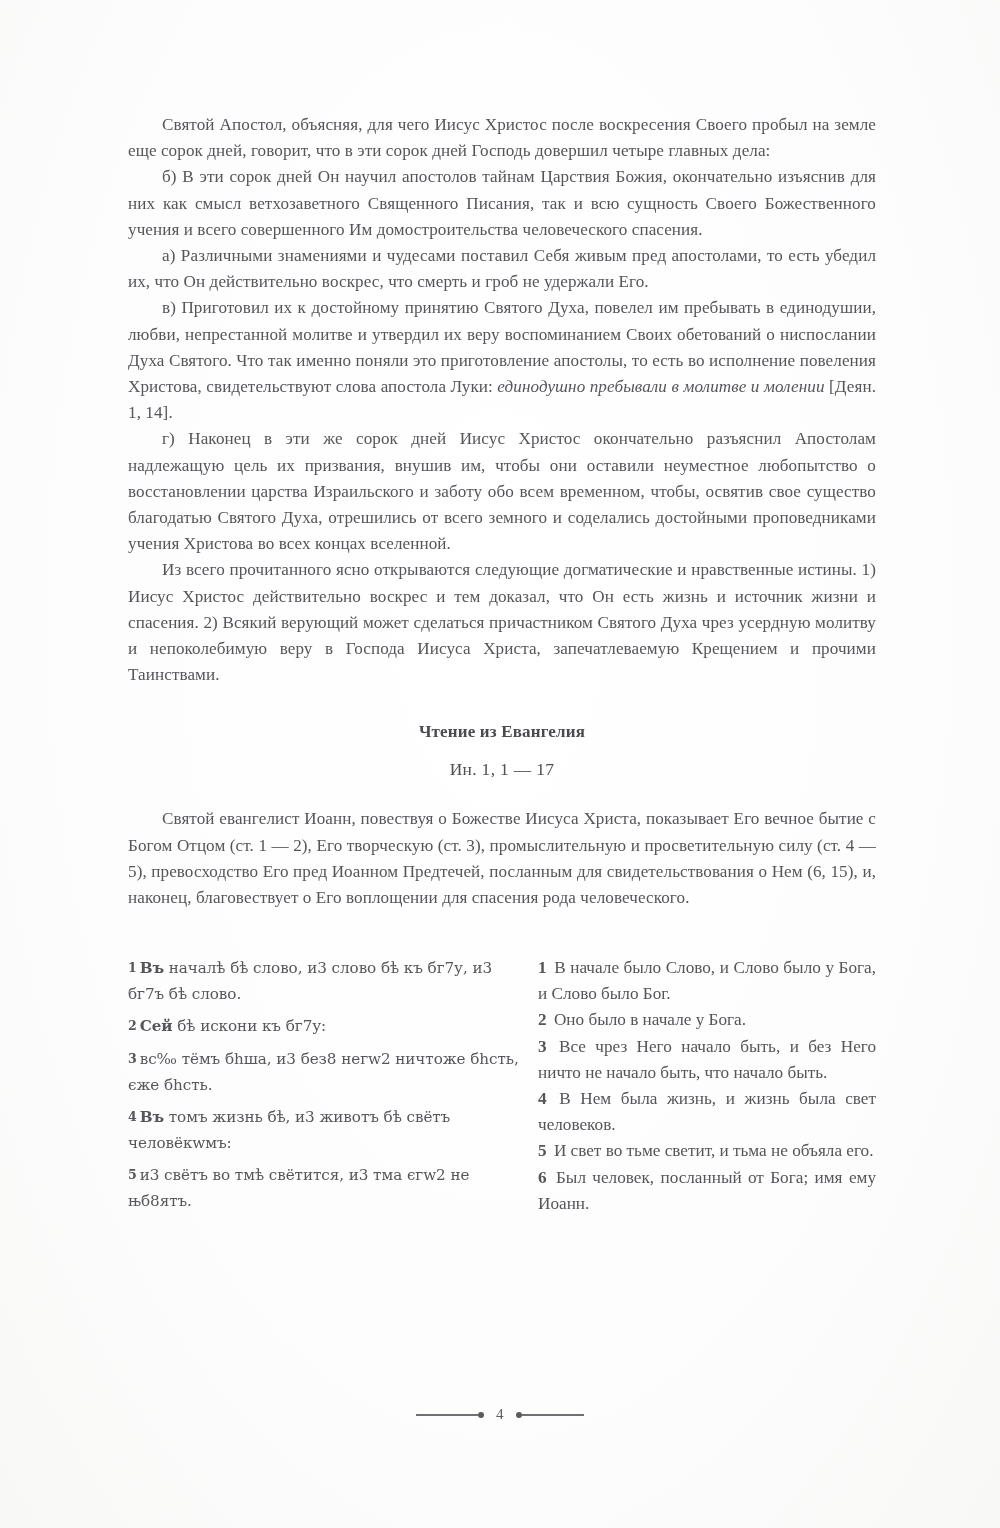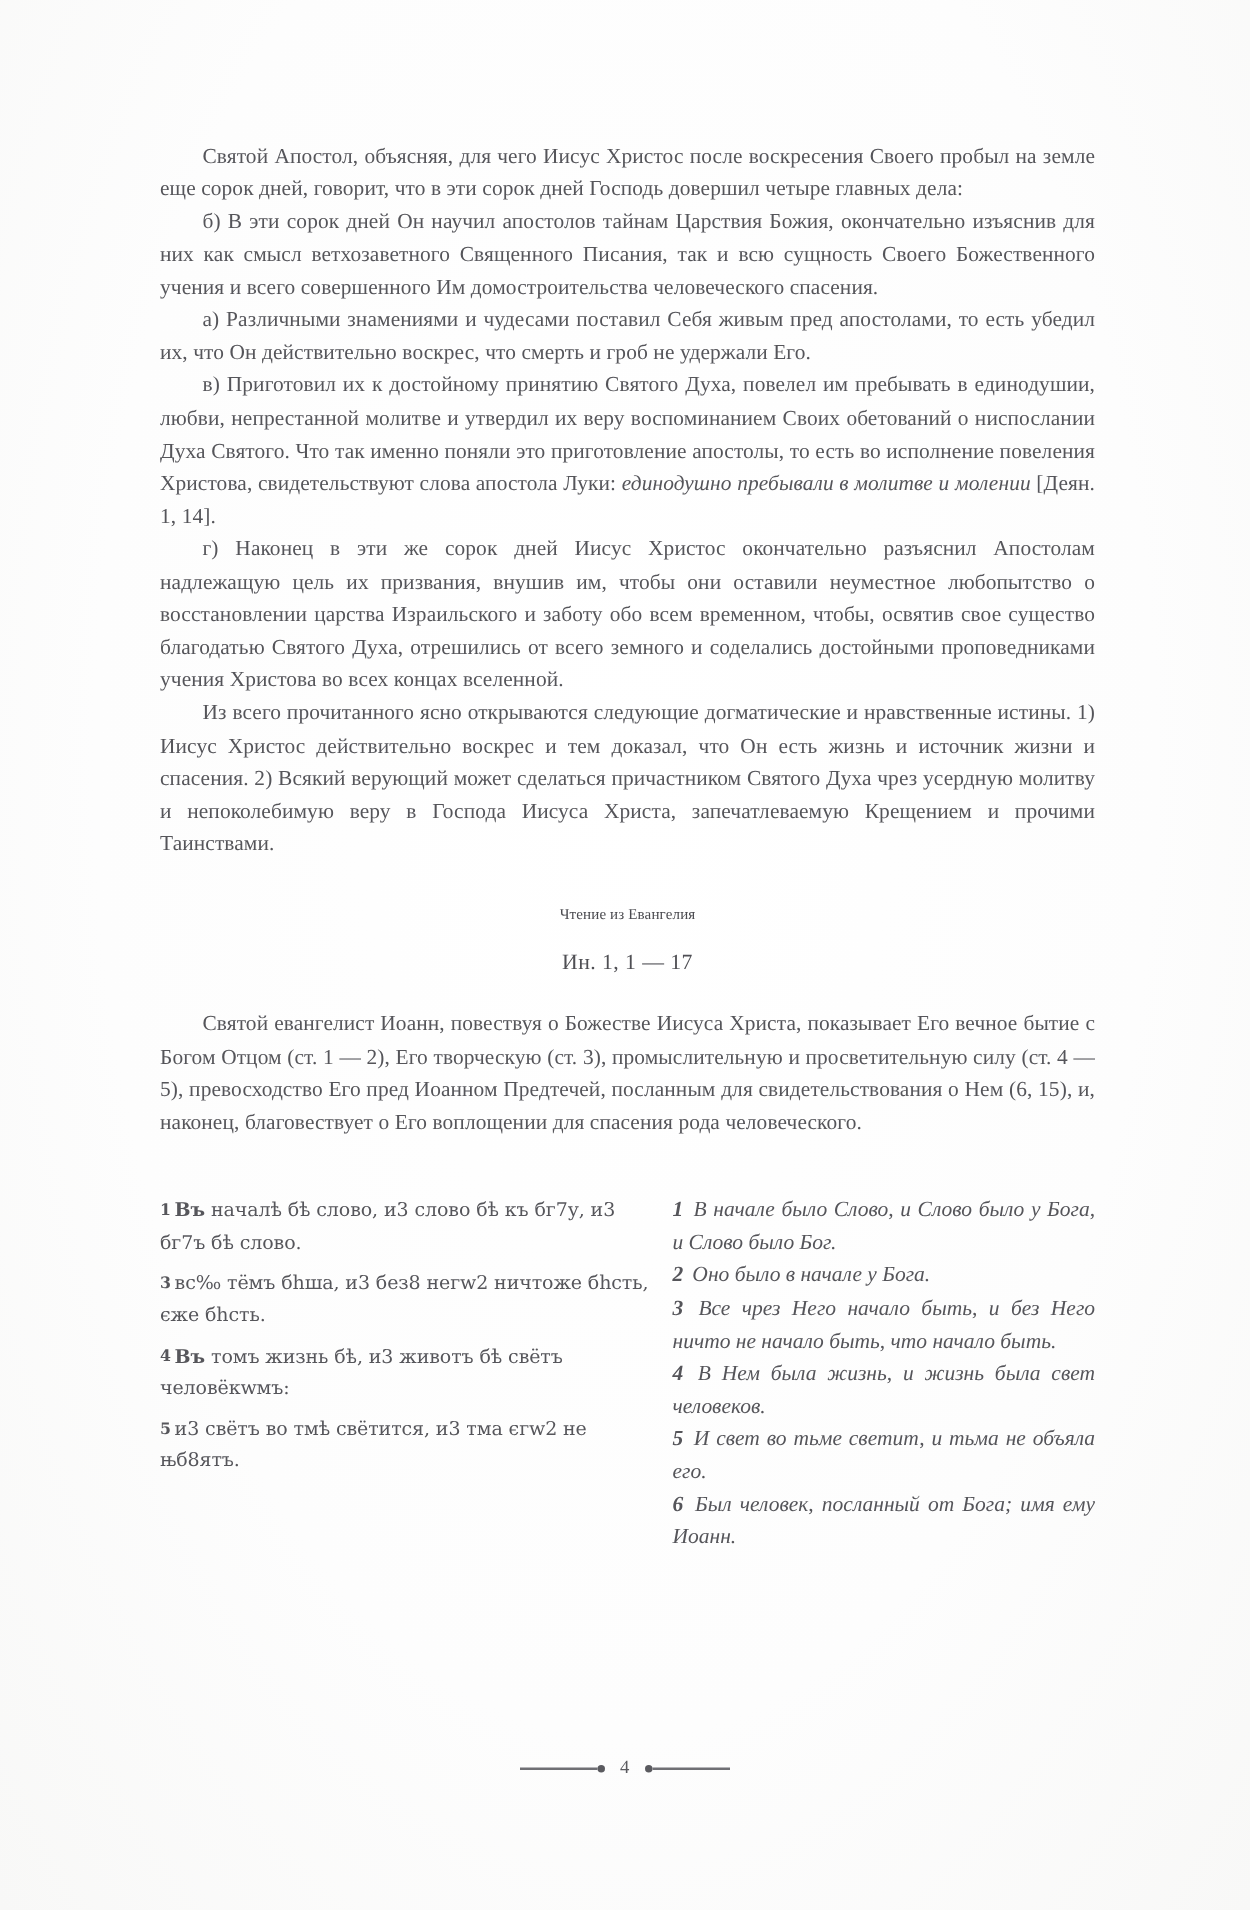--- a/index.html
+++ b/index.html
@@ -47,22 +47,22 @@
 
   .prose em {
   }
 
   
   .heading-block {
     margin-top: 31px;
     text-align: center;
   }
   .heading-main {
-    font-size: 12px;
-    font-weight: normal;
+    font-size: 17px;
+    font-weight: bold;
     line-height: 25px;
     letter-spacing: 0.01em;
     color: #4a4a4f;
   }
   .heading-sub {
     font-size: 17.4px;
     line-height: 25px;
     letter-spacing: 0.02em;
     color: #4f4f54;
     margin-top: 13px;
@@ -78,21 +78,20 @@
     display: flex;
     width: 100%;
   }
   .col-left {
     width: 398px;
     flex: 0 0 398px;
   }
   .col-gap { flex: 0 0 12px; }
   .col-right {
     flex: 1 1 auto;
-    font-style: italic;
   }
 
   .verse {
     margin: 0 0 6px 0;
     font-size: 16.6px;
     line-height: 25.4px;
     text-align: left;
     color: #55555a;
   }
   .col-right .verse {
@@ -182,20 +181,21 @@
     </div>
 
     <div class="prose intro">
       <p>Святой евангелист Иоанн, повествуя о Божестве Иисуса Христа, показывает Его вечное бытие с Богом Отцом (ст. 1 — 2), Его творческую (ст. 3), промыслительную и просветительную силу (ст. 4 — 5), превосходство Его пред Иоанном Предтечей, посланным для свидетельствования о Нем (6, 15), и, наконец, благовествует о Его воплощении для спасения рода человеческого.</p>
     </div>
 
     <div class="columns">
 
       <div class="col-left">
         <p class="verse"><span class="vnum">1</span><span class="lead">Въ</span><span> начaлѣ бѣ слово, и3 слово бѣ къ бг7у, и3 бг7ъ бѣ слово.</span></p>
+        <p class="verse"><span class="vnum">2</span><span class="lead">Сей</span><span> бѣ искони къ бг7у:</span></p>
         <p class="verse"><span class="vnum">3</span><span class="lead"></span><span>вс‰ тёмъ бhша, и3 без8 негw2 ничтоже бhсть, єже бhсть.</span></p>
         <p class="verse"><span class="vnum">4</span><span class="lead">Въ</span><span> томъ жизнь бѣ, и3 животъ бѣ свётъ человёкwмъ:</span></p>
         <p class="verse"><span class="vnum">5</span><span class="lead"></span><span>и3 свётъ во тмѣ свётится, и3 тма єгw2 не њб8ятъ.</span></p>
       </div>
 
       <div class="col-gap"></div>
 
       <div class="col-right">
         <p class="verse"><span class="vnum">1</span> <span>В начале было Слово, и Слово было у Бога, и Слово было Бог.</span></p>
         <p class="verse"><span class="vnum">2</span> <span>Оно было в начале у Бога.</span></p>

